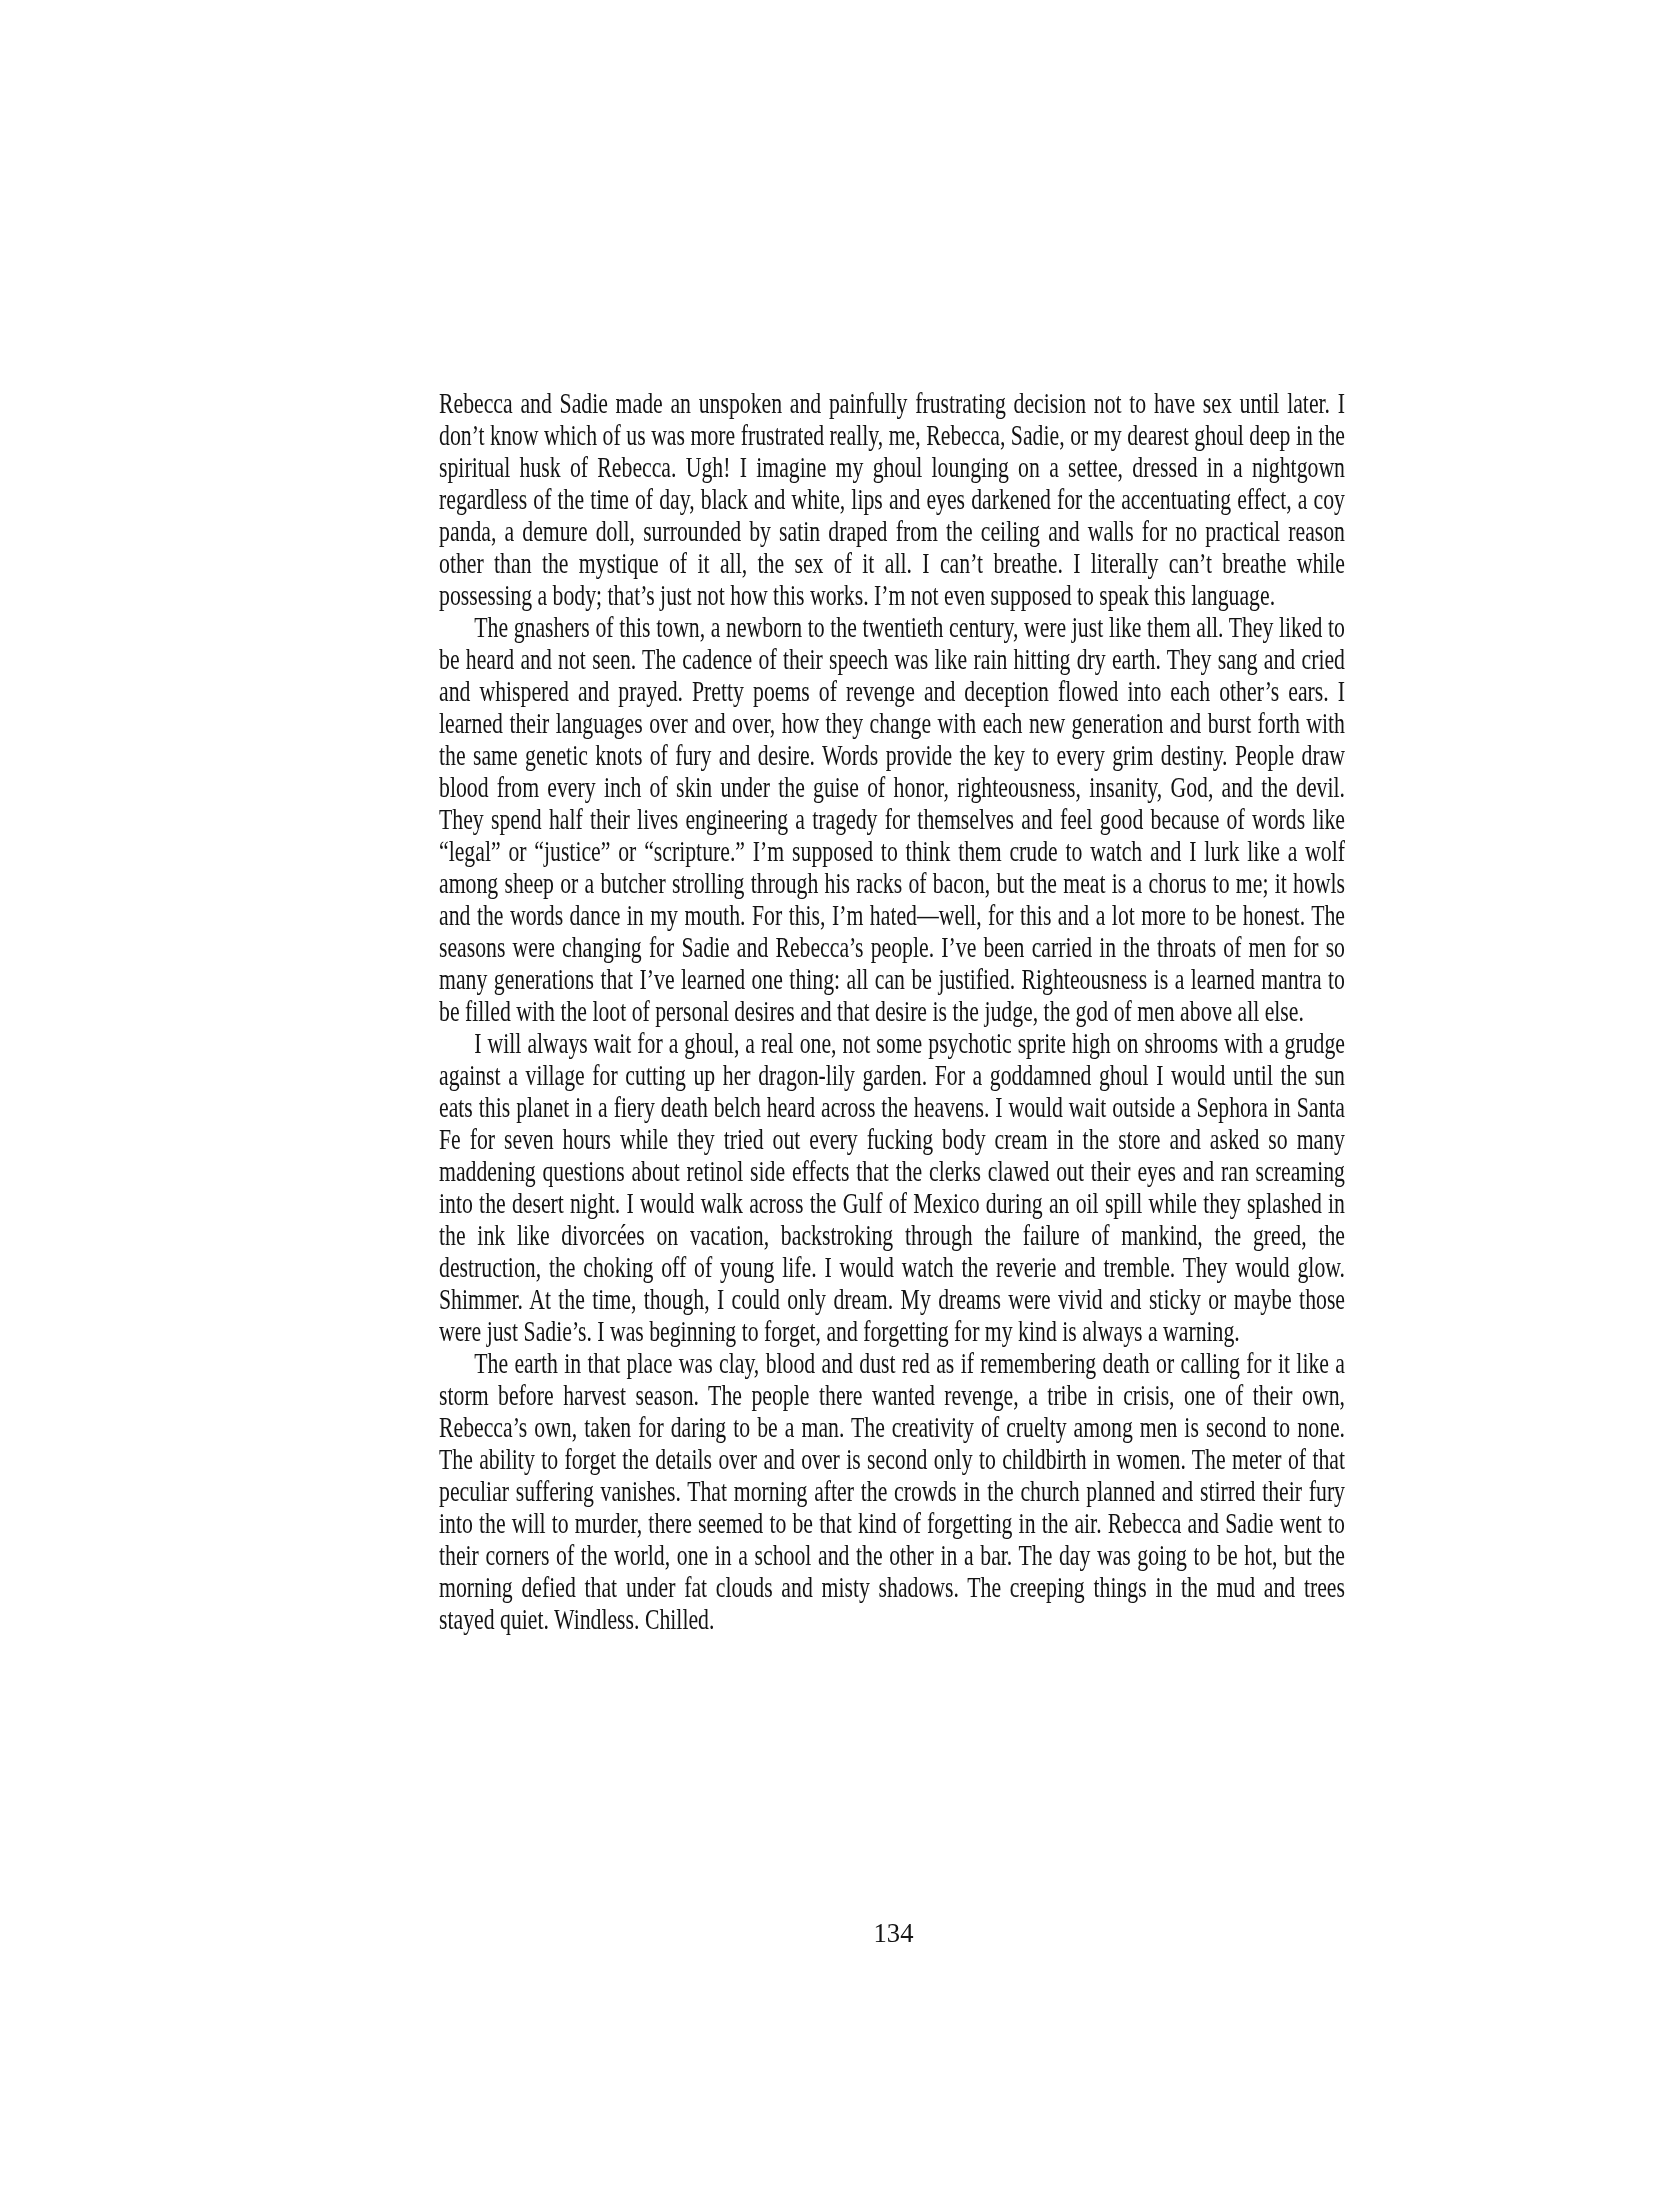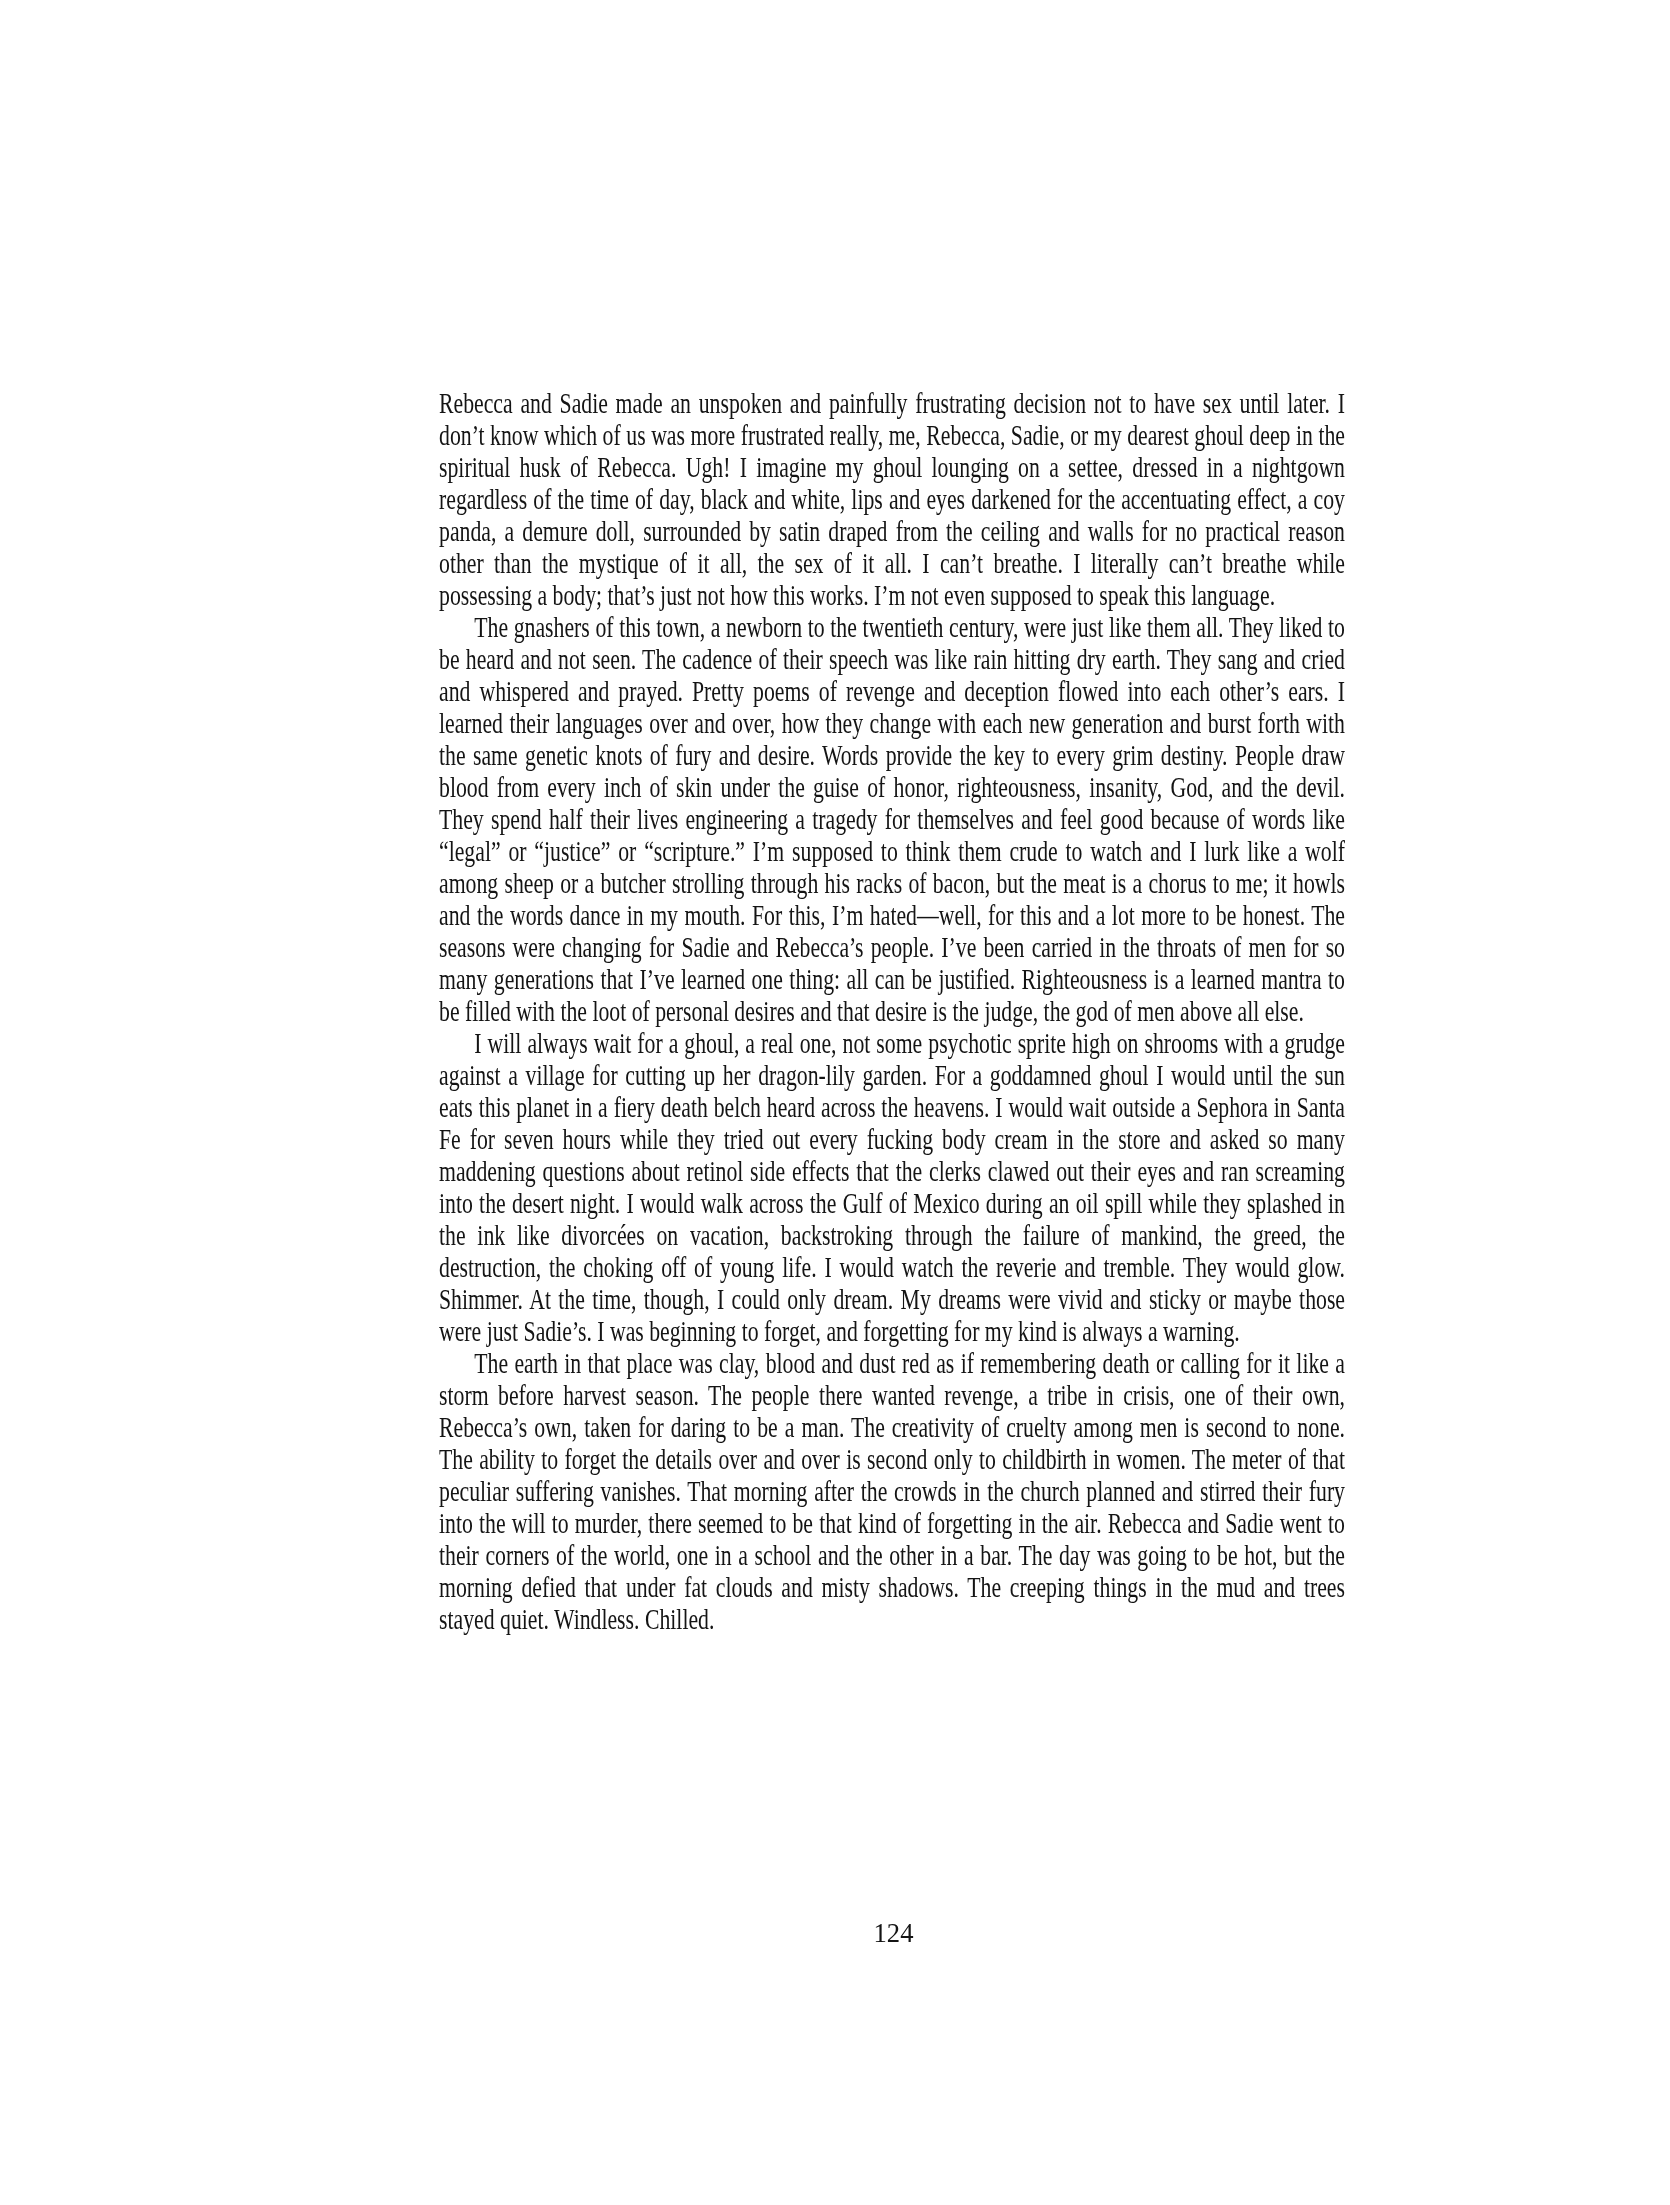--- a/index.html
+++ b/index.html
@@ -53,15 +53,15 @@
 </head>
 <body>
 
 <div class="page">
   <div class="text-block">
     <p class="para">Rebecca and Sadie made an unspoken and painfully frustrating decision not to have sex until later. I don’t know which of us was more frustrated really, me, Rebecca, Sadie, or my dearest ghoul deep in the spiritual husk of Rebecca. Ugh! I imagine my ghoul lounging on a settee, dressed in a nightgown regardless of the time of day, black and white, lips and eyes darkened for the accentuating effect, a coy panda, a demure doll, surrounded by satin draped from the ceiling and walls for no practical reason other than the mystique of it all, the sex of it all. I can’t breathe. I literally can’t breathe while possessing a body; that’s just not how this works. I’m not even supposed to speak this language.</p>
     <p class="para indent">The gnashers of this town, a newborn to the twentieth century, were just like them all. They liked to be heard and not seen. The cadence of their speech was like rain hitting dry earth. They sang and cried and whispered and prayed. Pretty poems of revenge and deception flowed into each other’s ears. I learned their languages over and over, how they change with each new generation and burst forth with the same genetic knots of fury and desire. Words provide the key to every grim destiny. People draw blood from every inch of skin under the guise of honor, righteousness, insanity, God, and the devil. They spend half their lives engineering a tragedy for themselves and feel good because of words like “legal” or “justice” or “scripture.” I’m supposed to think them crude to watch and I lurk like a wolf among sheep or a butcher strolling through his racks of bacon, but the meat is a chorus to me; it howls and the words dance in my mouth. For this, I’m hated—well, for this and a lot more to be honest. The seasons were changing for Sadie and Rebecca’s people. I’ve been carried in the throats of men for so many generations that I’ve learned one thing: all can be justified. Righteousness is a learned mantra to be filled with the loot of personal desires and that desire is the judge, the god of men above all else.</p>
     <p class="para indent">I will always wait for a ghoul, a real one, not some psychotic sprite high on shrooms with a grudge against a village for cutting up her dragon-lily garden. For a goddamned ghoul I would until the sun eats this planet in a fiery death belch heard across the heavens. I would wait outside a Sephora in Santa Fe for seven hours while they tried out every fucking body cream in the store and asked so many maddening questions about retinol side effects that the clerks clawed out their eyes and ran screaming into the desert night. I would walk across the Gulf of Mexico during an oil spill while they splashed in the ink like divorcées on vacation, backstroking through the failure of mankind, the greed, the destruction, the choking off of young life. I would watch the reverie and tremble. They would glow. Shimmer. At the time, though, I could only dream. My dreams were vivid and sticky or maybe those were just Sadie’s. I was beginning to forget, and forgetting for my kind is always a warning.</p>
     <p class="para indent">The earth in that place was clay, blood and dust red as if remembering death or calling for it like a storm before harvest season. The people there wanted revenge, a tribe in crisis, one of their own, Rebecca’s own, taken for daring to be a man. The creativity of cruelty among men is second to none. The ability to forget the details over and over is second only to childbirth in women. The meter of that peculiar suffering vanishes. That morning after the crowds in the church planned and stirred their fury into the will to murder, there seemed to be that kind of forgetting in the air. Rebecca and Sadie went to their corners of the world, one in a school and the other in a bar. The day was going to be hot, but the morning defied that under fat clouds and misty shadows. The creeping things in the mud and trees stayed quiet. Windless. Chilled.</p>
   </div>
-  <div class="folio">124</div>
+  <div class="folio">134</div>
 </div>
 
 
 </body></html>

